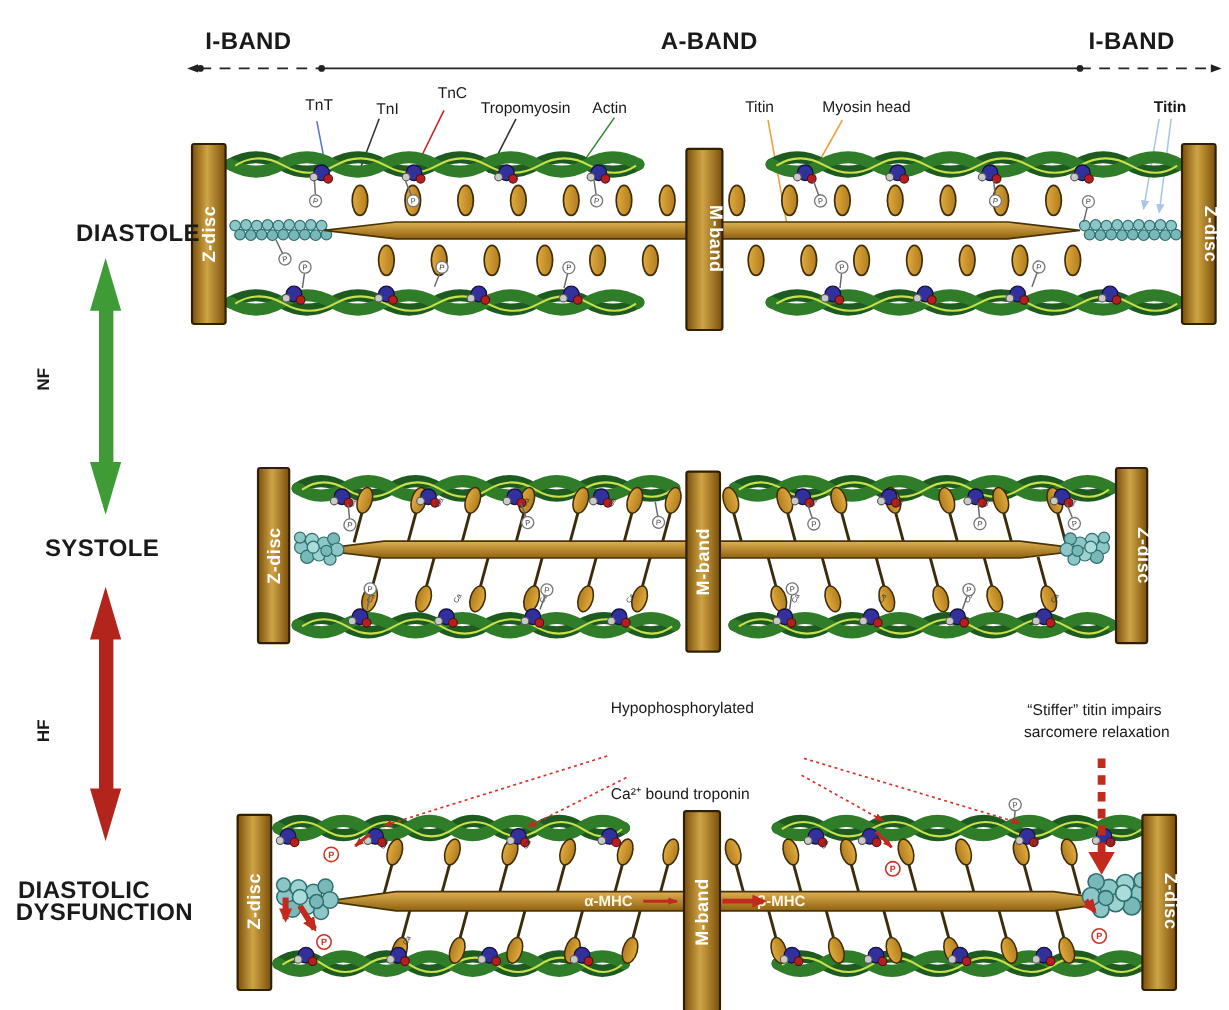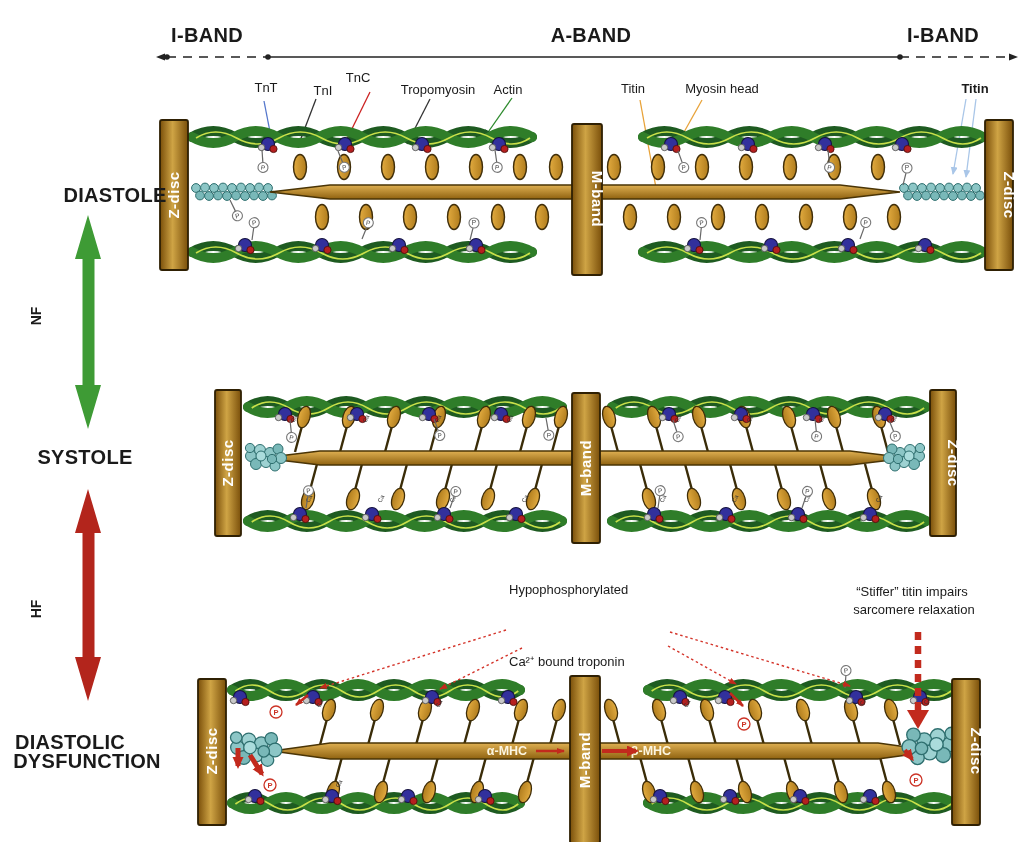--- a/index.html
+++ b/index.html
@@ -424,21 +424,21 @@
       </g>
     </g>
   </svg>
 
   <div class="lbl b s15 ctr" style="left:207px;top:24px;">I-BAND</div>
   <div class="lbl b s15 ctr" style="left:591px;top:24px;">A-BAND</div>
   <div class="lbl b s15 ctr" style="left:943px;top:24px;">I-BAND</div>
 
   <div class="lbl s13 ctr" style="left:266px;top:80px;">TnT</div>
   <div class="lbl s13 ctr" style="left:323px;top:83px;">TnI</div>
-  <div class="lbl s13 ctr" style="left:358px;top:70px;">TnC</div>
+  <div class="lbl s13 ctr" style="left:377px;top:70px;">TnC</div>
   <div class="lbl s13 ctr" style="left:438px;top:82px;">Tropomyosin</div>
   <div class="lbl s13 ctr" style="left:508px;top:82px;">Actin</div>
   <div class="lbl s13 ctr" style="left:633px;top:81px;">Titin</div>
   <div class="lbl s13 ctr" style="left:722px;top:81px;">Myosin head</div>
   <div class="lbl s13 ctr" style="left:975px;top:81px;font-weight:bold;">Titin</div>
 
   <div class="lbl b s15 ctr" style="left:87px;top:184px;margin-left:28px;">DIASTOLE</div>
   <div class="lbl b s15 ctr" style="left:85px;top:446px;">SYSTOLE</div>
   <div class="lbl b s15 ctr" style="left:70px;top:731px;">DIASTOLIC</div>
   <div class="lbl b s15 ctr" style="left:87px;top:750px;">DYSFUNCTION</div>

